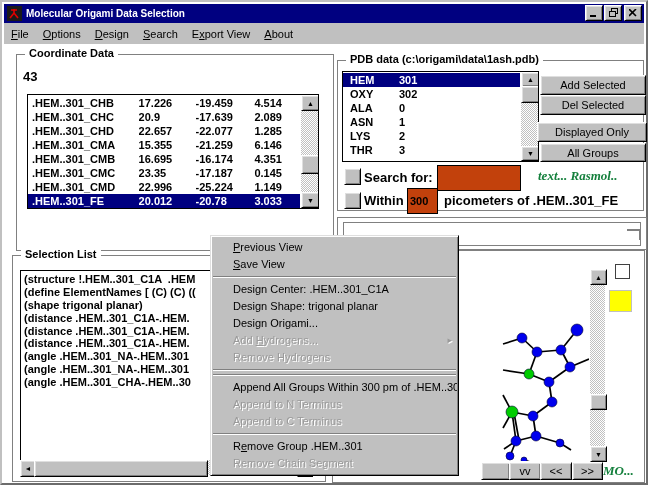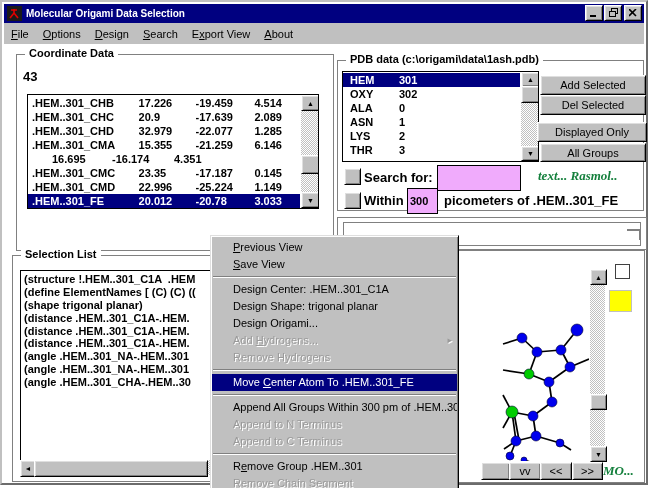--- a/index.html
+++ b/index.html
@@ -29,21 +29,21 @@
   .c1{width:60px;margin-left:24px;}.c2{width:62px;}.c3{width:48px;}
   .p0{width:49px;padding-left:7px;}.p1{width:60px;}
   .sel-row{height:12.9px;line-height:13px;font-size:11px;font-weight:bold;white-space:pre;overflow:hidden;padding-left:3px;}
 
   
   .btn{background:#c0c0c0;border:1px solid;border-color:#fff #000 #000 #fff;box-shadow:inset 1px 1px 0 #dfdfdf,inset -1px -1px 0 #808080;font-size:11px;font-weight:normal;display:flex;align-items:center;justify-content:center;color:#000;}
   .track{background:#fff;background-image:conic-gradient(#c0c0c0 25%,transparent 0 50%,#c0c0c0 0 75%,transparent 0);background-size:2px 2px;}
   .sb-btn{background:#c0c0c0;border:1px solid;border-color:#fff #000 #000 #fff;box-shadow:inset 1px 1px 0 #dfdfdf,inset -1px -1px 0 #808080;display:flex;align-items:center;justify-content:center;font-size:7px;color:#000;}
   .sb-thumb{background:#c0c0c0;border:1px solid;border-color:#fff #000 #000 #fff;box-shadow:inset 1px 1px 0 #dfdfdf,inset -1px -1px 0 #808080;}
   .cb-raised{background:#c0c0c0;border:1px solid;border-color:#fff #000 #000 #fff;box-shadow:inset 1px 1px 0 #dfdfdf,inset -1px -1px 0 #808080;}
-  .input{background:#f0abfc;border:1px solid #000;font-family:"Liberation Sans",sans-serif;font-size:11px;font-weight:bold;padding:12px 2px;box-sizing:border-box;}
+  .input{background:#c2410c;border:1px solid #000;font-family:"Liberation Sans",sans-serif;font-size:11px;font-weight:bold;padding:12px 2px;box-sizing:border-box;}
   .blabel{font-size:13px;font-weight:bold;white-space:nowrap;}
   .rednote{color:#15803d;font-family:"Liberation Serif",serif;font-style:italic;font-weight:bold;font-size:13px;white-space:nowrap;}
 
   
   #context-menu{left:208px;top:222px;width:249px;background:#c0c0c0;border:1px solid;border-color:#dfdfdf #000 #000 #dfdfdf;box-shadow:inset 1px 1px 0 #fff,inset -1px -1px 0 #808080;padding:3px 1px;z-index:50;box-sizing:border-box;margin-top:11px;}
   .menu-item{height:17px;line-height:17px;padding-left:21px;font-size:11px;color:#000;position:relative;white-space:nowrap;overflow:hidden;}
   .menu-item.disabled{color:#9a9a9a;text-shadow:1px 1px 0 #fff;}
   .menu-item.hl{background:#000080;color:#fff;}
   .menu-sep{border-top:1px solid #808080;border-bottom:1px solid #fff;margin:3px 1px;height:0;}
   .subarrow{position:absolute;right:5px;top:0;font-size:9px;}
@@ -103,31 +103,32 @@
               <span class="c3">4.514</span>
             </div>
             <div class="lb-row">
               <span class="c0">.HEM..301_CHC</span>
               <span class="c1">20.9</span>
               <span class="c2">-17.639</span>
               <span class="c3">2.089</span>
             </div>
             <div class="lb-row">
               <span class="c0">.HEM..301_CHD</span>
-              <span class="c1">32.979</span>
+              <span class="c1">22.657</span>
               <span class="c2">-22.077</span>
               <span class="c3">1.285</span>
             </div>
             <div class="lb-row">
               <span class="c0">.HEM..301_CMA</span>
               <span class="c1">15.355</span>
               <span class="c2">-21.259</span>
               <span class="c3">6.146</span>
             </div>
             <div class="lb-row">
+              <span class="c0">.HEM..301_CMB</span>
               <span class="c1">16.695</span>
               <span class="c2">-16.174</span>
               <span class="c3">4.351</span>
             </div>
             <div class="lb-row">
               <span class="c0">.HEM..301_CMC</span>
               <span class="c1">23.35</span>
               <span class="c2">-17.187</span>
               <span class="c3">0.145</span>
             </div>
@@ -292,21 +293,20 @@
     <div id="context-menu" class="abs">
         <div class="menu-item"><u>P</u>revious View</div>
         <div class="menu-item"><u>S</u>ave View</div>
         <div class="menu-sep"></div>
         <div class="menu-item">Design Center: .HEM..301_C1A</div>
         <div class="menu-item">Design Shape: trigonal planar</div>
         <div class="menu-item">Design Origami...</div>
         <div class="menu-item disabled">Add <u>H</u>ydrogens...<span class="subarrow">▸</span></div>
         <div class="menu-item disabled">Remove Hydrogens</div>
         <div class="menu-sep"></div>
-        <div class="menu-item hl">Move <u>C</u>enter Atom To .HEM..301_FE</div>
         <div class="menu-sep"></div>
         <div class="menu-item">Append All Groups Within 300 pm of .HEM..301_FE</div>
         <div class="menu-item disabled">Append to N Terminus</div>
         <div class="menu-item disabled">Append to C Terminus</div>
         <div class="menu-sep"></div>
         <div class="menu-item">R<u>e</u>move Group .HEM..301</div>
         <div class="menu-item disabled">Remove Chain Segment</div>
       </div>
 
   </div>

